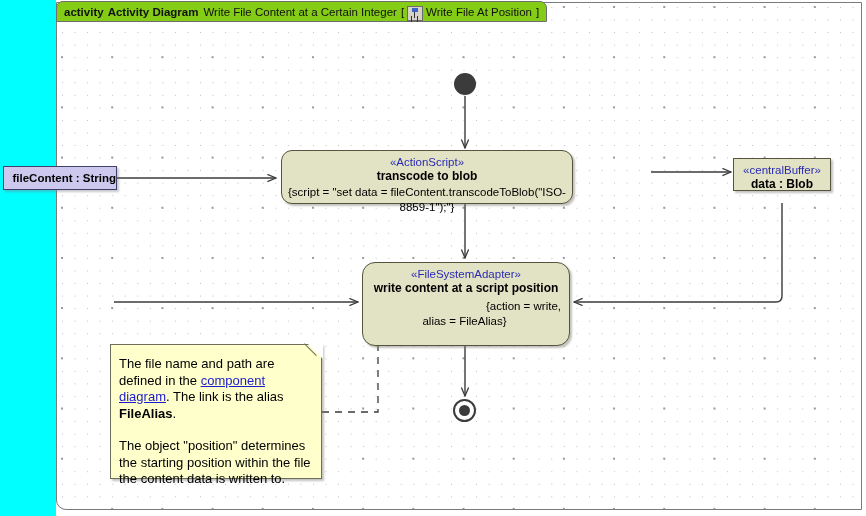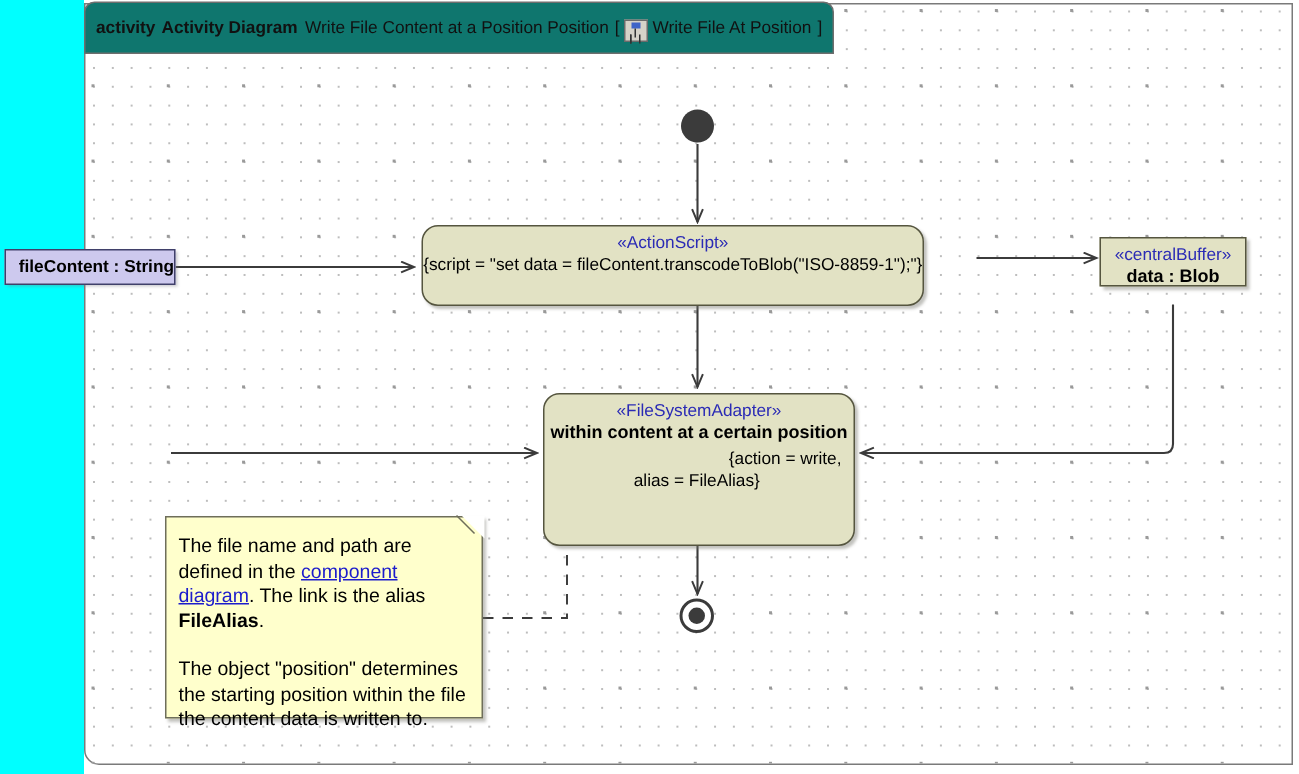--- a/index.html
+++ b/index.html
@@ -37,24 +37,24 @@
   .gridcross{
     position:absolute;left:0;top:0;right:0;bottom:0;
     background-image:
       radial-gradient(circle at 1px 1px, #9a9a9a 1px, transparent 1.2px);
     background-size:50.2px 50.2px;
     background-position:4px 3px;
   }
 
   
   .hdr{
-    position:absolute;left:56px;top:1px;height:35px;
+    position:absolute;left:56px;top:1px;height:21px;
     border:1px solid #6e6e6e;
     border-radius:7px 7px 0 0;
-    background:#0f766e;
+    background:#84cc16;
     display:flex;align-items:center;
     padding:0 7px;
     box-sizing:border-box;
     white-space:nowrap;
     font-size:11.5px;color:#111;
     z-index:5;
   }
   .hdr .kw{font-weight:bold;}
   .hdr .kw2{font-weight:bold;margin-left:4px;}
   .hdr .ttl{margin-left:5px;}
@@ -164,21 +164,21 @@
   <div class="cyan-band"></div>
 
   <div class="frame">
     <div class="grid"></div>
     <div class="gridcross"></div>
   </div>
 
   <div class="hdr">
     <span class="kw">activity</span>
     <span class="kw2">Activity Diagram</span>
-    <span class="ttl">Write File Content at a Position Position</span>
+    <span class="ttl">Write File Content at a Certain Integer</span>
     <span class="brk">[</span>
     <span class="diagicon"></span>
     <span>Write File At Position</span>
     <span class="brk">]</span>
   </div>
 
   <svg class="wires">
     <defs>
       <marker id="oa" markerWidth="11" markerHeight="11" refX="9.6" refY="4" orient="auto" markerUnits="userSpaceOnUse">
         <path d="M1,0.4 L9.6,4 L1,7.6" fill="none" stroke="#3b3b3b" stroke-width="1.3"></path>
@@ -199,28 +199,29 @@
 
     <line x1="465" y1="340" x2="465" y2="396" stroke="#3b3b3b" stroke-width="1.4" marker-end="url(#oa)"></line>
 
     <path d="M322,412 L378,412 L378,340" fill="none" stroke="#3b3b3b" stroke-width="1.3" stroke-dasharray="7,6"></path>
   </svg>
 
   <div class="initnode" style="left:454px;top:73px;"></div>
 
   <div class="finalnode" style="left:453px;top:399px;"></div>
 
-  <div class="action" style="left:281px;top:150px;width:335px;height:54px;">
+  <div class="action" style="left:281px;top:150px;width:292px;height:54px;">
     <div class="stereo" style="margin-top:4px;">«ActionScript»</div>
+    <div class="nodename">transcode to blob</div>
     <div class="constraint" style="text-align:center;margin-top:1px;">{script = "set data = fileContent.transcodeToBlob("ISO-8859-1");"}</div>
   </div>
 
-  <div class="action" style="left:362px;top:262px;width:208px;height:102px;">
+  <div class="action" style="left:362px;top:262px;width:208px;height:84px;border-radius:13px;">
     <div class="stereo" style="margin-top:4px;">«FileSystemAdapter»</div>
-    <div class="nodename">within content at a certain position</div>
+    <div class="nodename">write content at a script position</div>
     <div class="constraint" style="text-align:right;padding-right:8px;margin-top:3px;">{action = write,</div>
     <div class="constraint" style="text-align:center;padding-right:3px;">alias = FileAlias}</div>
   </div>
 
   <div class="buffer" style="left:733px;top:158px;width:98px;height:33px;">
     <div class="stereo" style="margin-top:4px;">«centralBuffer»</div>
     <div class="nodename">data : Blob</div>
   </div>
 
   <div class="param" style="left:3px;top:166px;width:114px;height:24px;">

